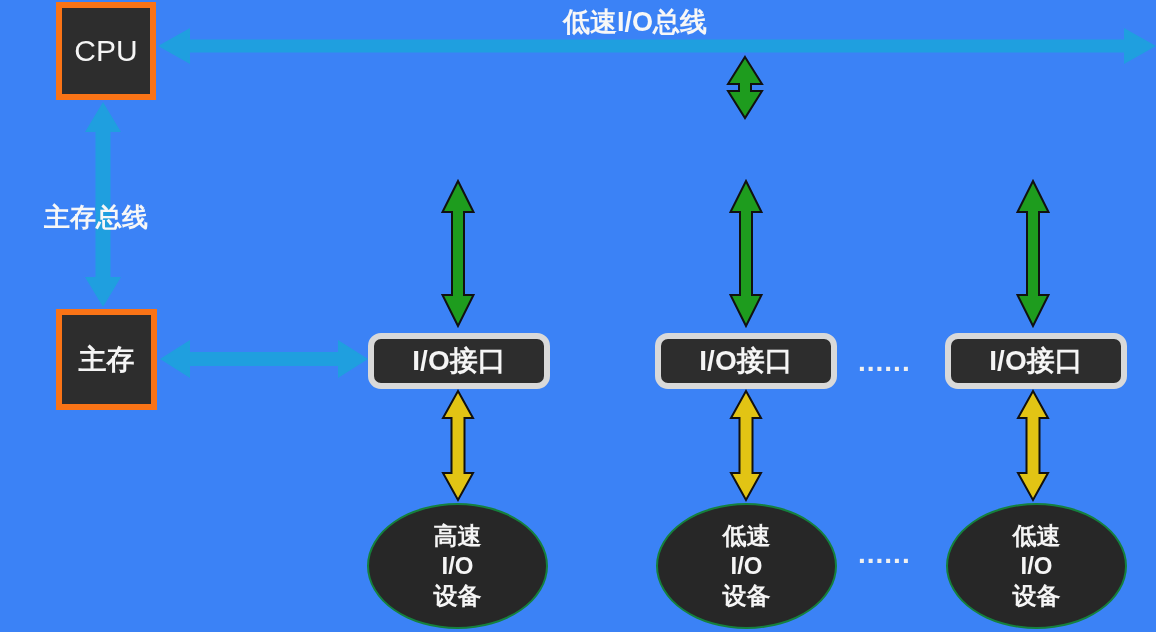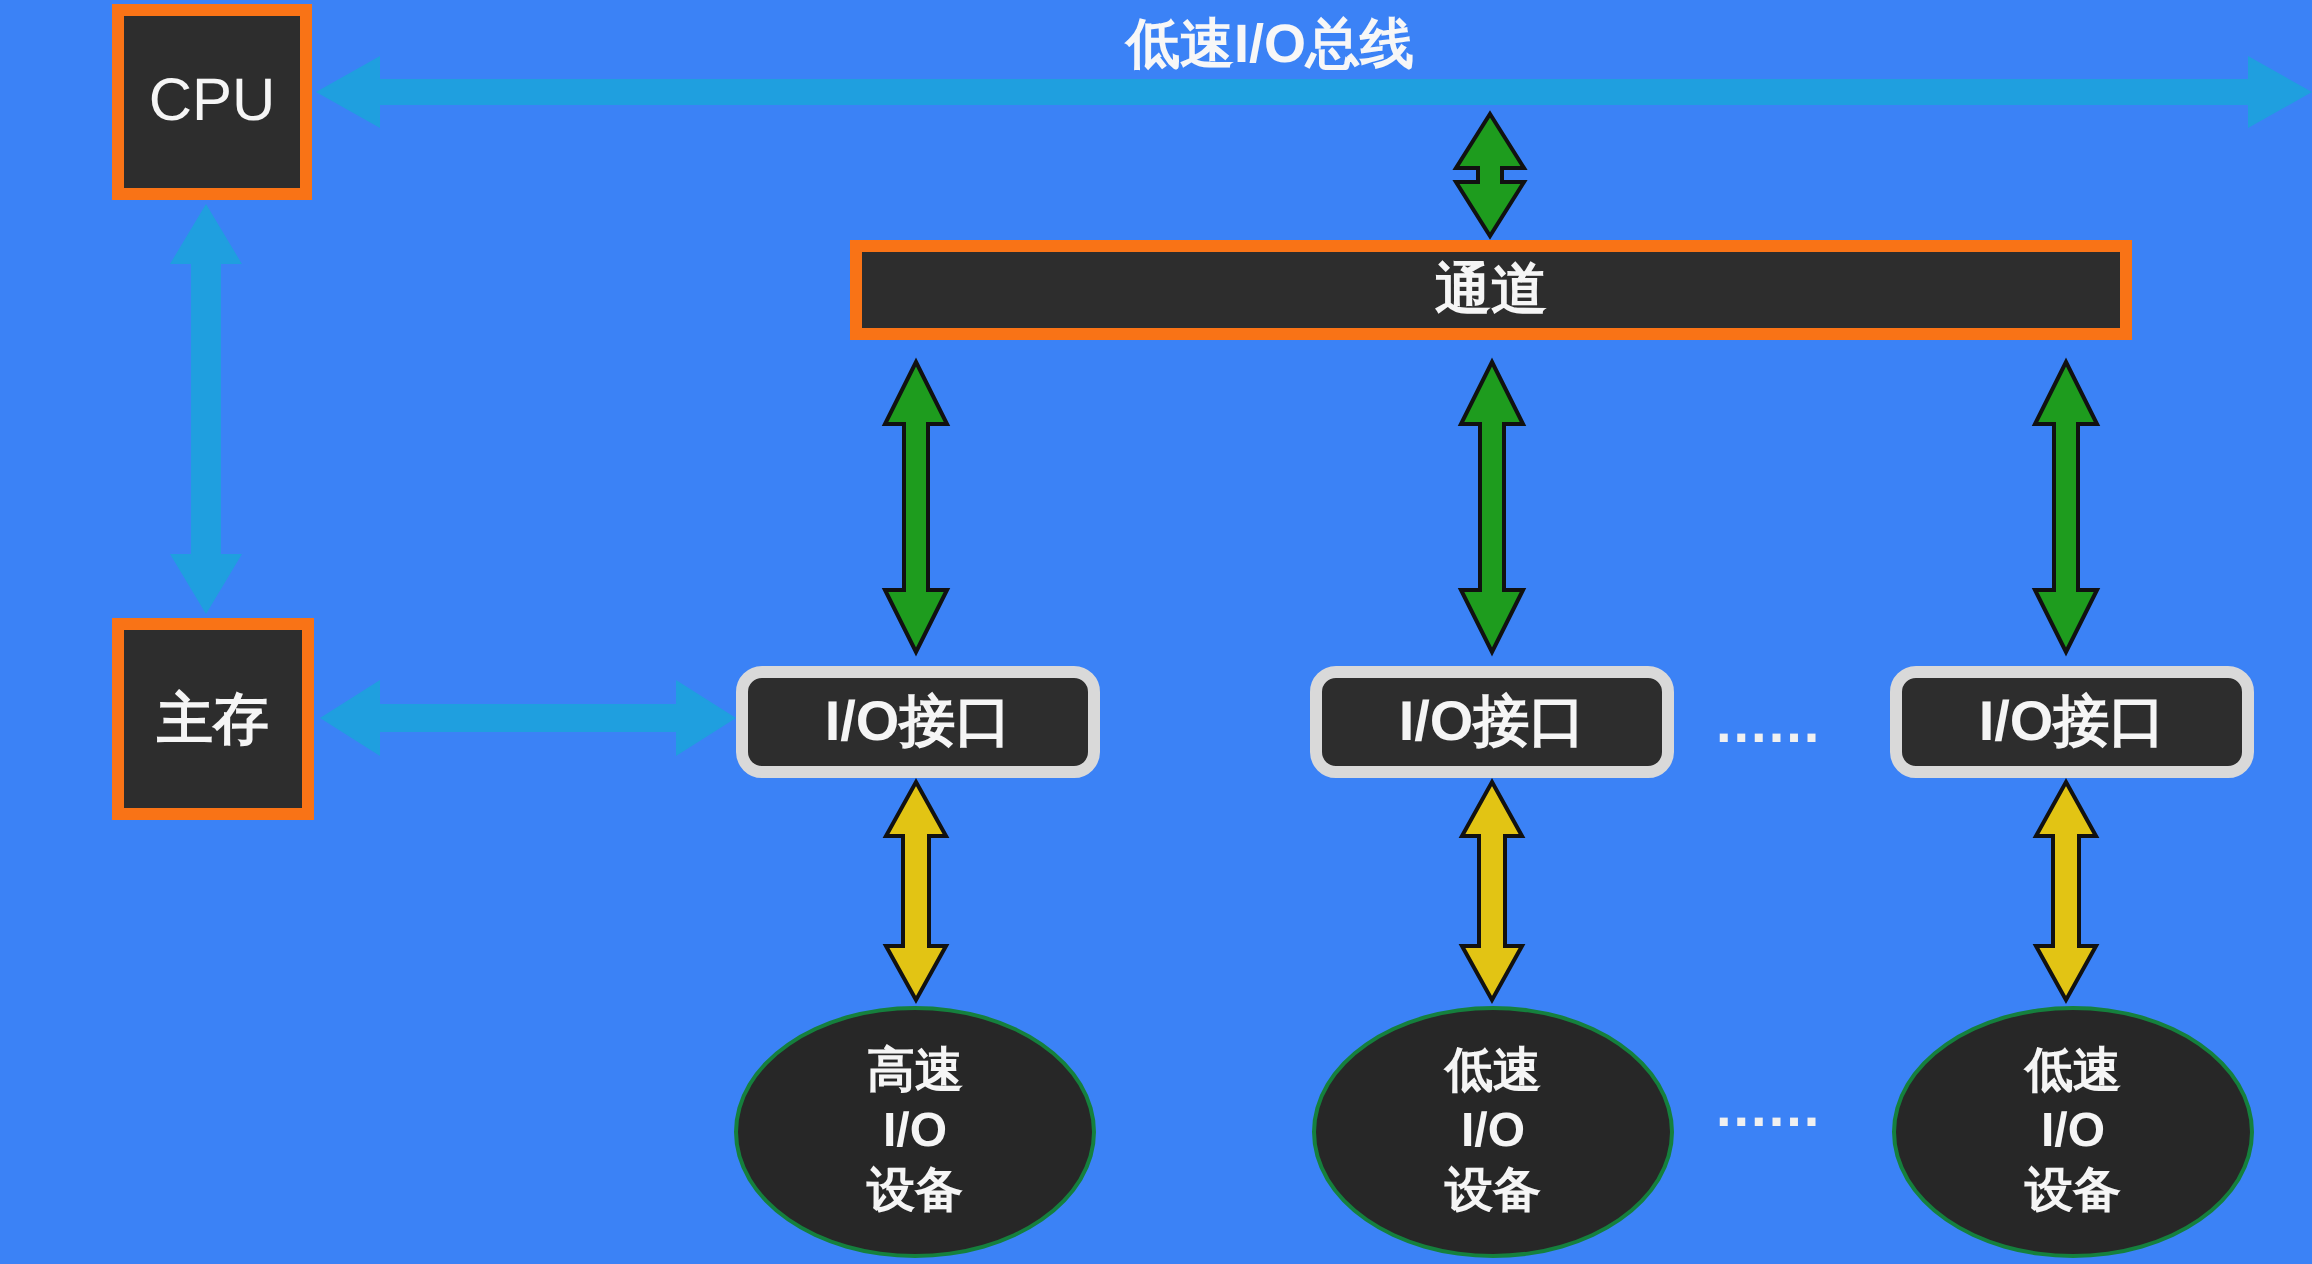--- a/index.html
+++ b/index.html
@@ -78,26 +78,26 @@
     <polygon stroke="#111" stroke-width="2" points="458,181 473.5,212 464,212 464,295 473.5,295 458,326 442.5,295 452,295 452,212 442.5,212" fill="#1E9C1E"></polygon>
     <polygon stroke="#111" stroke-width="2" points="746,181 761.5,212 752,212 752,295 761.5,295 746,326 730.5,295 740,295 740,212 730.5,212" fill="#1E9C1E"></polygon>
     <polygon stroke="#111" stroke-width="2" points="1033,181 1048.5,212 1039,212 1039,295 1048.5,295 1033,326 1017.5,295 1027,295 1027,212 1017.5,212" fill="#1E9C1E"></polygon>
 
     <polygon stroke="#111" stroke-width="2" points="458,391 473,418 464.5,418 464.5,473 473,473 458,500 443,473 451.5,473 451.5,418 443,418" fill="#E2C414"></polygon>
     <polygon stroke="#111" stroke-width="2" points="746,391 761,418 752.5,418 752.5,473 761,473 746,500 731,473 739.5,473 739.5,418 731,418" fill="#E2C414"></polygon>
     <polygon stroke="#111" stroke-width="2" points="1033,391 1048,418 1039.5,418 1039.5,473 1048,473 1033,500 1018,473 1026.5,473 1026.5,418 1018,418" fill="#E2C414"></polygon>
   </svg>
 
   <div class="lbl lbl-topbus">低速I/O总线</div>
+  <div class="lbl lbl-membus">主存总线</div>
 
   <div class="node cpu-box">CPU</div>
 
   <div class="node mem-box">主存</div>
 
-  <div class="node channel-box">通道</div>
 
   <div class="node io-box p1">I/O接口</div>
   <div class="node io-box p2">I/O接口</div>
   <div class="node io-box p3">I/O接口</div>
 
   <div class="dots dots-io">......</div>
   <div class="dots dots-dev">......</div>
 
   <div class="device p1">
     <span>高速</span>

